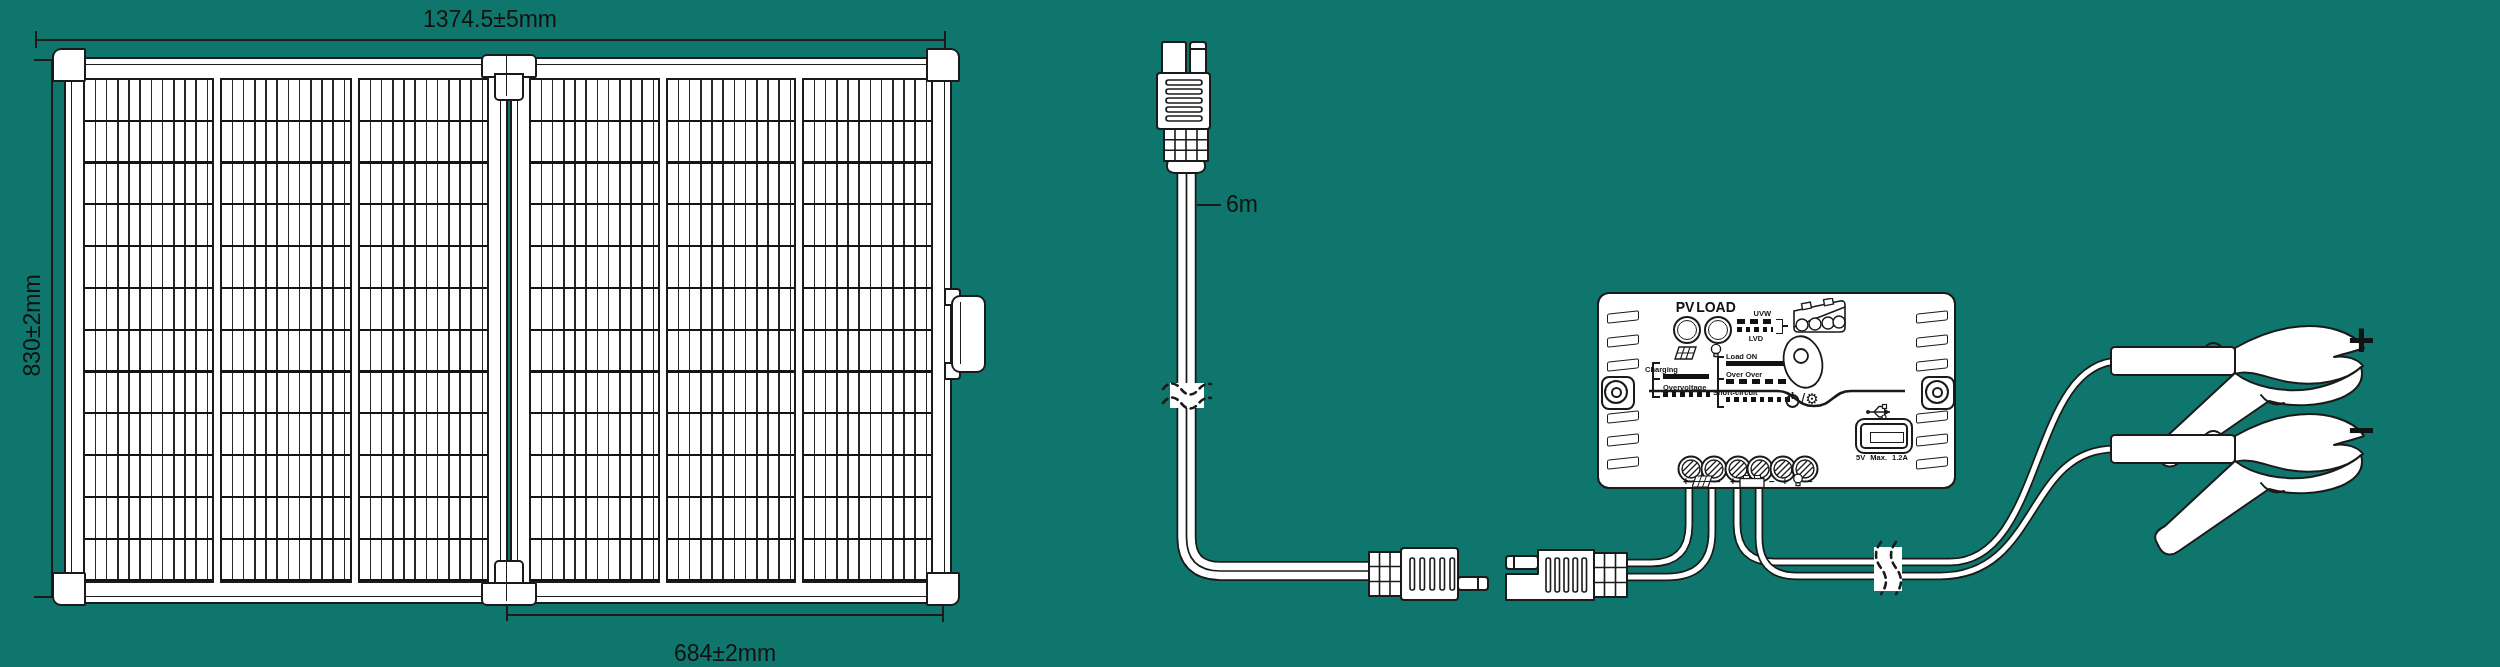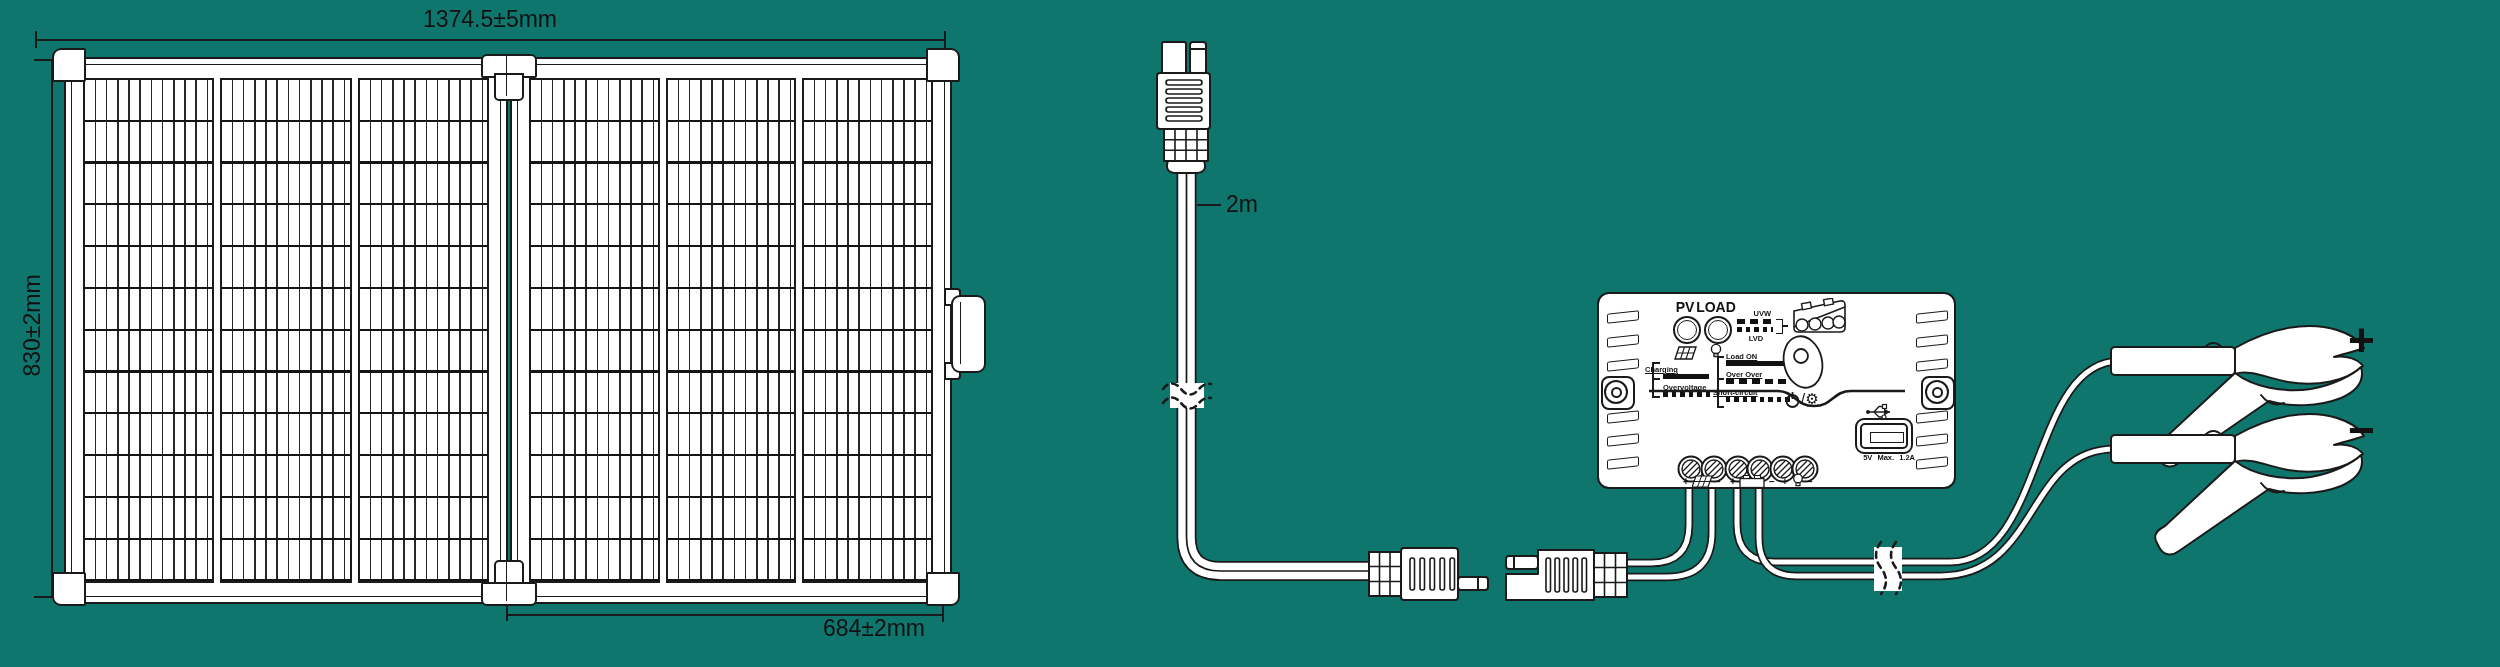--- a/index.html
+++ b/index.html
@@ -26,21 +26,21 @@
   .vent{position:absolute;width:30px;height:8px;border:1.6px solid #1a1a1a;border-radius:2px;
         transform:skewY(-6deg);background:#fff;}
   .ledring{position:absolute;width:24px;height:24px;border:2.4px solid #1a1a1a;border-radius:50%;}
   .ledinner{position:absolute;inset:2px;border:1.6px solid #1a1a1a;border-radius:50%;}
   .plate{position:absolute;width:30px;height:30px;border:2px solid #1a1a1a;border-radius:8px;background:#fff;}
   .screwc{position:absolute;width:20px;height:20px;border:2.4px solid #1a1a1a;border-radius:50%;}
   .screwd{position:absolute;width:7px;height:7px;border:2px solid #1a1a1a;border-radius:50%;}
   .bar{position:absolute;height:5px;background:#111;}
   .bar-dash{position:absolute;height:5px;background:repeating-linear-gradient(to right,#111 0 8px,transparent 8px 13px);}
   .bar-dot{position:absolute;height:5px;background:repeating-linear-gradient(to right,#111 0 4.5px,transparent 4.5px 8.5px);}
-  .legend{font-size:7.5px;text-decoration:underline;}
+  .legend{font-size:7.5px;}
   .bkline{position:absolute;background:#1a1a1a;}
   .usb-outer{position:absolute;left:256px;top:124px;width:54px;height:32px;border:2.5px solid #1a1a1a;border-radius:9px;background:#fff;}
   .usb-inner{position:absolute;inset:3px;border:2px solid #1a1a1a;border-radius:5px;}
   .usb-tongue{position:absolute;left:8px;top:7px;width:32px;height:9px;border:1.6px solid #1a1a1a;}
   .sign{position:absolute;font-weight:900;color:#111;font-size:46px;line-height:44px;}
   .tsign{position:absolute;font-size:10px;font-weight:bold;color:#111;line-height:10px;}
 </style>
 </head>
 <body>
 
@@ -52,21 +52,21 @@
   <div class="dl-v" style="left:944px;top:31px;height:17px;"></div>
 
   <div class="dim-label" style="left:-48px;top:312px;width:160px;transform:rotate(-90deg);">830±2mm</div>
   <div class="dl-v" style="left:51px;top:60px;height:537px;"></div>
   <div class="dl-h" style="left:34px;top:59px;width:26px;"></div>
   <div class="dl-h" style="left:34px;top:596px;width:26px;"></div>
 
   <div class="dl-h" style="left:507px;top:614px;width:436px;"></div>
   <div class="dl-v" style="left:506px;top:600px;height:21px;"></div>
   <div class="dl-v" style="left:942px;top:606px;height:16px;"></div>
-  <div class="dim-label" style="left:525px;top:615px;width:400px;text-align:right;">684±2mm</div>
+  <div class="dim-label" style="left:525px;top:640px;width:400px;">684±2mm</div>
 
   <div class="half" style="left:64px;width:440px;">
     <div class="innerframe"></div>
     <div class="cells">
       <div class="cellcol"></div>
       <div class="cellcol"></div>
       <div class="cellcol"></div>
     </div>
   </div>
   <div class="half" style="left:510px;width:438px;">
@@ -190,21 +190,21 @@
           <path d="M122,12 C140,26 170,32 198,28 C220,24 240,14 248,6 C252,20 244,30 228,37 C206,46 176,46 156,40 L66,102 C58,108 50,106 46,98 L43,92 C40,85 46,80 52,77 Z"></path>
           <path d="M148,34 q10,13 23,8" fill="none"></path>
         </g>
       </defs>
       <use href="#clamp" x="0" y="0" transform="translate(2113,361)"></use>
       <use href="#clamp" x="0" y="0" transform="translate(2113,449)"></use>
     </g>
   </svg>
 
   <div class="dl-h" style="left:1197px;top:204px;width:24px;"></div>
-  <div class="dim-label" style="left:1226px;top:191px;text-align:left;">2m</div>
+  <div class="dim-label" style="left:1226px;top:191px;text-align:left;">6m</div>
 
   <div id="controller">
 
     <div class="vent" style="left:8px;top:18px;"></div>
     <div class="vent" style="left:8px;top:42px;"></div>
     <div class="vent" style="left:8px;top:66px;"></div>
     <div class="vent" style="left:8px;top:118px;"></div>
     <div class="vent" style="left:8px;top:141px;"></div>
     <div class="vent" style="left:8px;top:164px;"></div>
     <div class="vent" style="left:317px;top:18px;"></div>
@@ -299,21 +299,21 @@
       <rect x="17.5" y="2.5" width="4" height="4" fill="#fff" stroke="#1a1a1a" stroke-width="1.2"></rect>
       <path d="M9,10 L14,15 H17" fill="none" stroke="#1a1a1a" stroke-width="1.3"></path>
       <circle cx="19" cy="15" r="2" fill="#fff" stroke="#1a1a1a" stroke-width="1.2"></circle>
       <path d="M25,10 l-6,-3.5 v7 z" fill="#1a1a1a"></path>
     </svg>
     <div class="usb-outer">
       <div class="usb-inner">
         <div class="usb-tongue"></div>
       </div>
     </div>
-    <div class="txt" style="left:250px;top:159px;width:66px;text-align:right;font-size:7.5px;word-spacing:3px;">5V Max. 1.2A</div>
+    <div class="txt" style="left:250px;top:159px;width:66px;text-align:center;font-size:7.5px;word-spacing:3px;">5V Max. 1.2A</div>
 
     <svg class="abs" style="left:78px;top:160px;" width="142" height="31">
       <g fill="#fff" stroke="#1a1a1a" stroke-width="2">
         <g>
             <circle cx="14" cy="15" r="12.5"></circle>
             <circle cx="14" cy="15" r="9" stroke-width="1.4"></circle>
             <path d="M8,21 L20,9 M6,17 L16,7 M12,23 L22,13" stroke-width="1.3"></path>
           </g>
         <g>
             <circle cx="37" cy="15" r="12.5"></circle>

